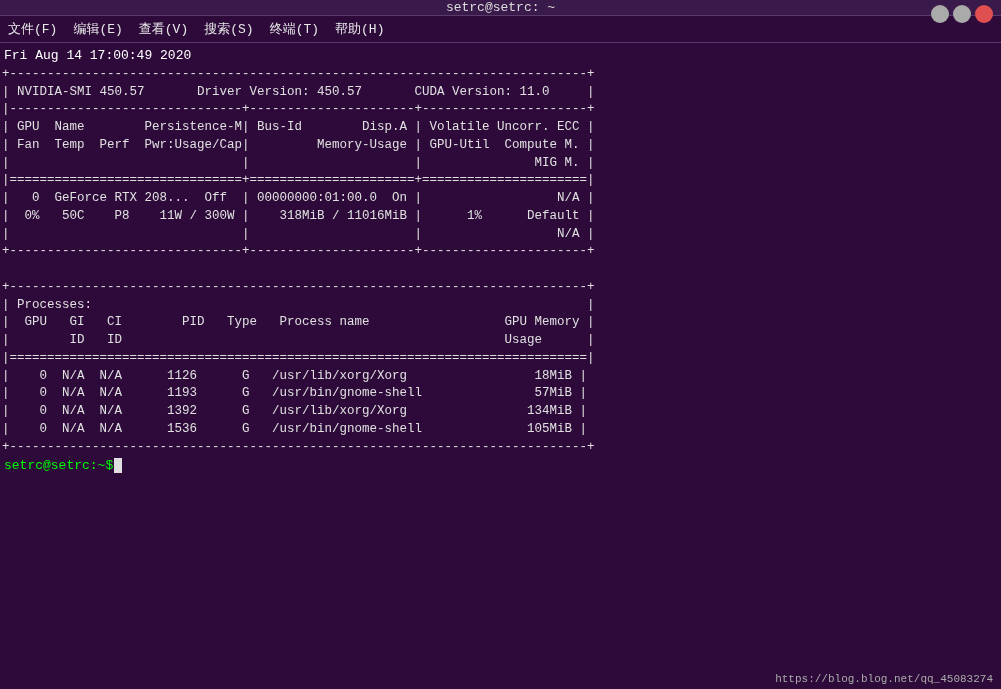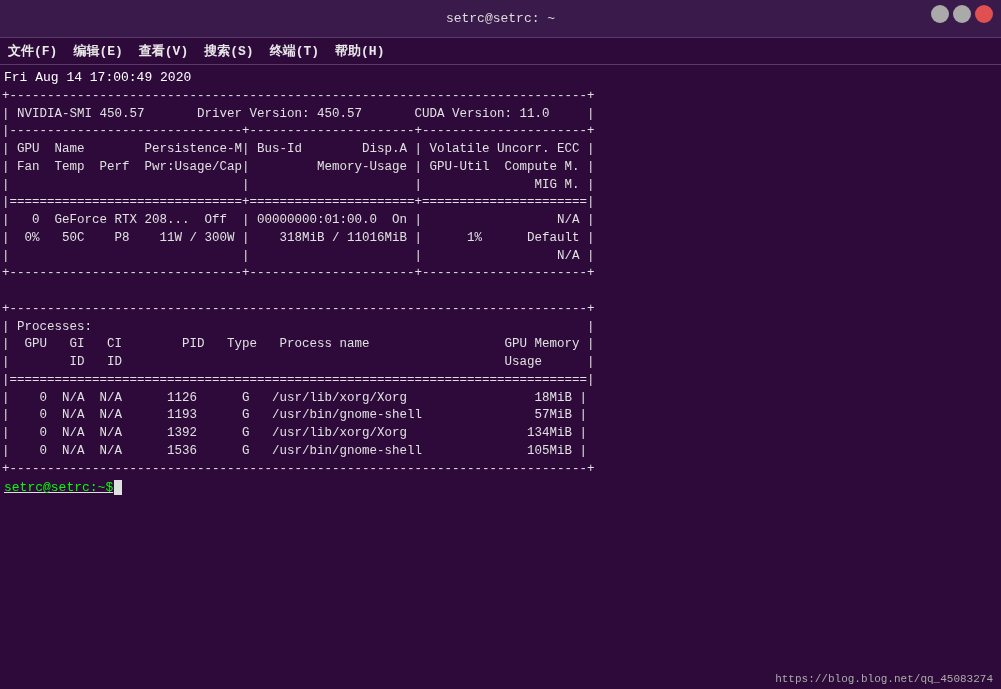--- a/index.html
+++ b/index.html
@@ -12,21 +12,21 @@
       display: flex;
       flex-direction: column;
     }
 
     
     #title-bar {
       background: #3a1a4a;
       display: flex;
       align-items: center;
       justify-content: center;
-      height: 38px;
+      height: 16px;
       position: relative;
       border-bottom: 1px solid #5a3a6a;
     }
     #title-bar-title {
       color: #ddd;
       font-size: 13px;
     }
     #window-controls {
       position: absolute;
       right: 8px;
@@ -44,21 +44,20 @@
     .win-btn-max { background: #aaa; }
     .win-btn-close { background: #e05050; }
 
     
     #menu-bar {
       background: #2d0a3a;
       display: flex;
       gap: 16px;
       padding: 4px 8px;
       border-bottom: 1px solid #5a3a6a;
-      font-weight: bold;
     }
     .menu-item {
       color: #e8e8e8;
       font-size: 13px;
       cursor: pointer;
     }
 
     
     #terminal {
       flex: 1;
@@ -74,21 +73,20 @@
       padding: 0 4px;
       white-space: pre;
       line-height: 1.45;
     }
     .white { color: #ffffff; }
 
     .term-prompt {
       display: flex;
       align-items: flex-start;
       padding: 2px 4px;
-      text-decoration: underline;
     }
     .prompt-text { color: #00ff00; font-size: 13px; }
     .cursor-block {
       display: inline-block;
       width: 8px;
       height: 15px;
       background: #e0e0e0;
       vertical-align: middle;
       margin-left: 1px;
       animation: blink 1s step-end infinite;

